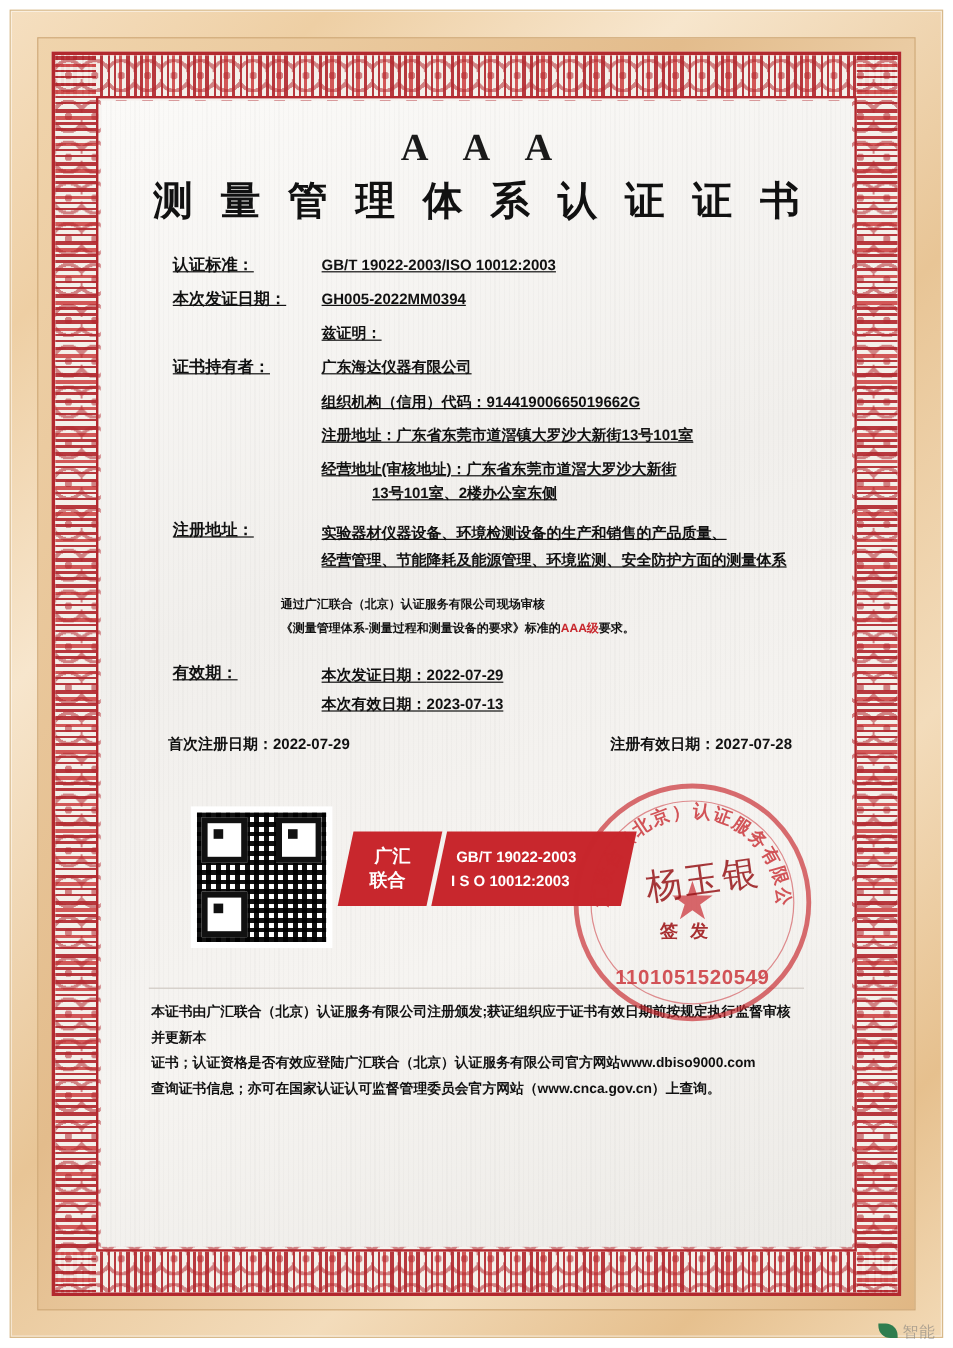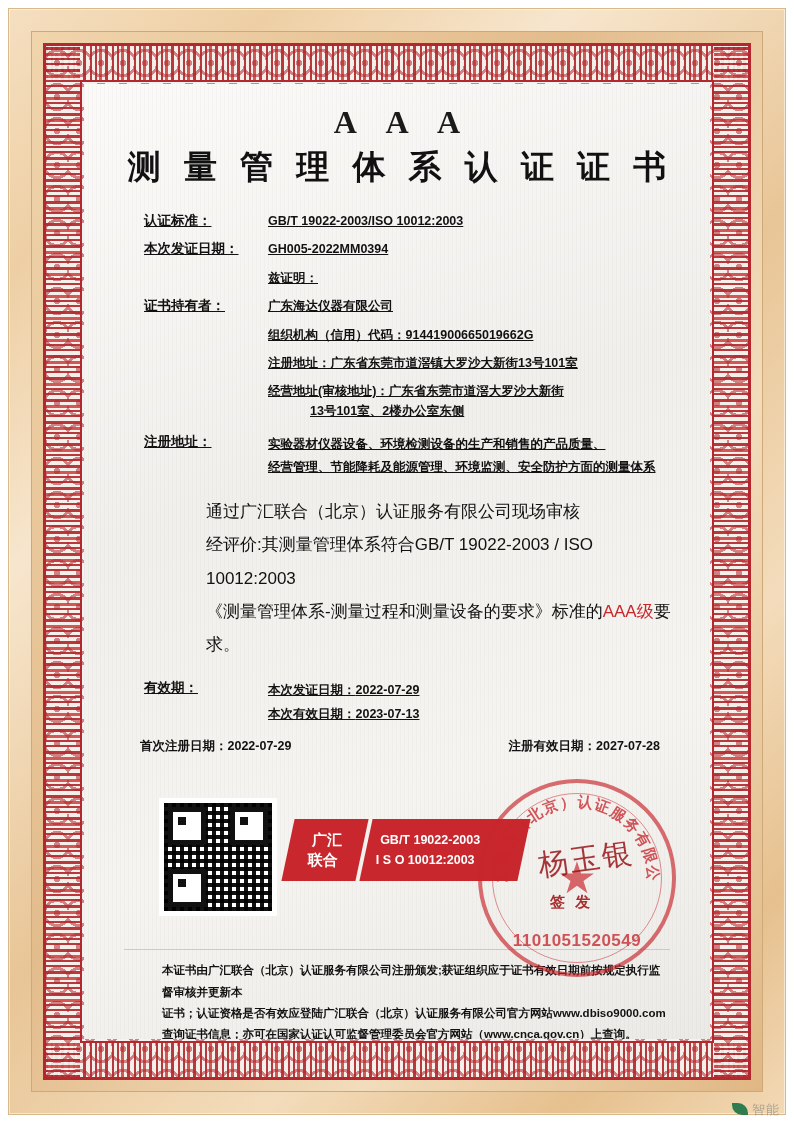--- a/index.html
+++ b/index.html
@@ -183,23 +183,23 @@
   }
   .val-sub { display: block; }
   .val-indent { display: block; padding-left: 42px; }
 
   .row.tight { margin-bottom: 9px; }
 
   #scope-lines { line-height: 1.85; }
 
   #statement-block {
     margin-top: 16px;
-    margin-left: 88px;
-    font-size: 17px;
-    font-weight: normal;
+    margin-left: 116px;
+    font-size: 10px;
+    font-weight: bold;
     line-height: 1.95;
     color: #111;
   }
   #statement-block .red { color: #c8272d; }
 
   #validity { margin-top: 18px; }
   #valid-dates div { line-height: 1.9; }
 
   #reg-row {
     display: flex;
@@ -352,21 +352,21 @@
     margin: 4px 6px 0 6px;
   }
   #footer {
     margin-top: 10px;
     padding: 0 8px;
     font-size: 11.5px;
     font-weight: bold;
     line-height: 1.85;
     color: #111;
   }
-  #footer .ft-line { display: block; margin-left: 36px; }
+  #footer .ft-line { display: block; }
 
   
   #watermark {
     position: absolute;
     right: 14px;
     bottom: 4px;
     font-size: 13px;
     color: rgba(120,120,120,0.55);
     letter-spacing: 1px;
   }
@@ -442,21 +442,20 @@
         <div class="row">
           <div class="lab">注册地址：</div>
           <div class="val" id="scope-lines">
             <span class="val-sub">实验器材仪器设备、环境检测设备的生产和销售的产品质量、</span>
             <span class="val-sub">经营管理、节能降耗及能源管理、环境监测、安全防护方面的测量体系</span>
           </div>
         </div>
 
         <div id="statement-block">
           <div>通过广汇联合（北京）认证服务有限公司现场审核</div>
-          <div>经评价:其测量管理体系符合GB/T 19022-2003 / ISO 10012:2003</div>
           <div><span>《测量管理体系-测量过程和测量设备的要求》标准的</span><span class="red">AAA级</span><span>要求。</span></div>
         </div>
 
         <div class="row" id="validity">
           <div class="lab">有效期：</div>
           <div class="val" id="valid-dates">
             <div><span>本次发证日期：</span><span>2022-07-29</span></div>
             <div><span>本次有效日期：</span><span>2023-07-13</span></div>
           </div>
         </div>

